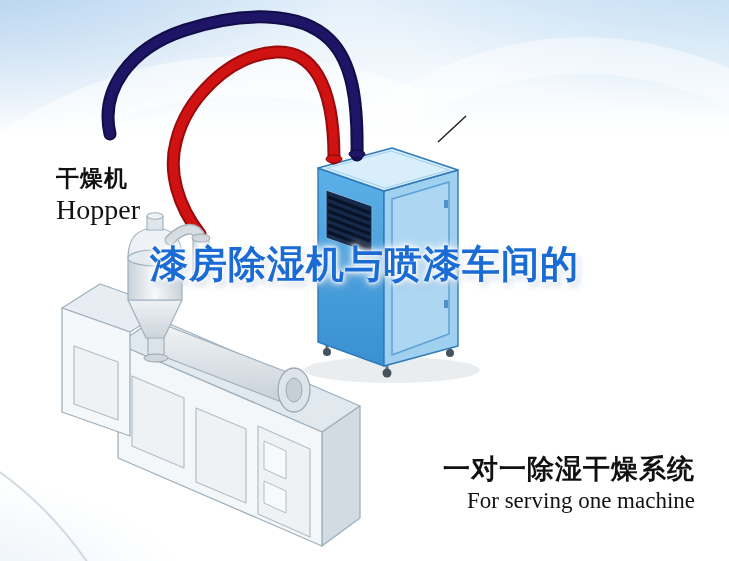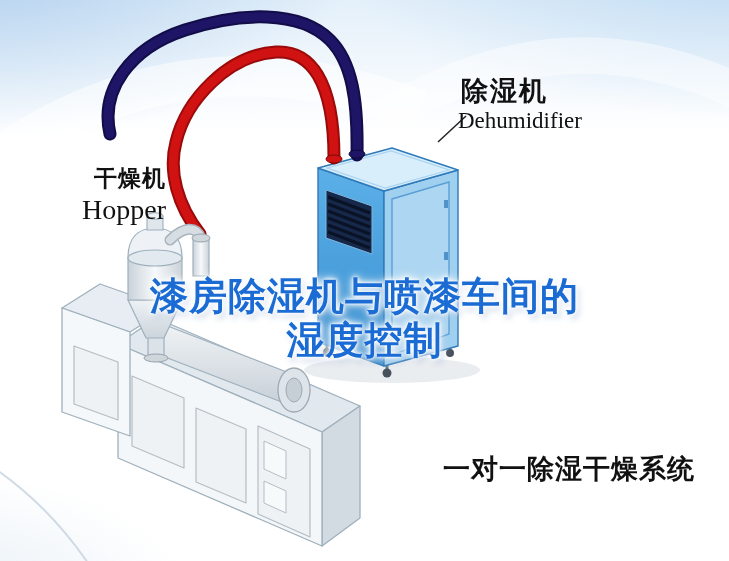--- a/index.html
+++ b/index.html
@@ -15,30 +15,29 @@
       radial-gradient(ellipse 420px 220px at -8% 108%, rgba(170,200,225,0.30), rgba(170,200,225,0) 60%),
       #ffffff;
   }
   svg.scene{position:absolute;left:0;top:0;}
   .lbl{position:absolute;color:#111;line-height:1.08;}
   .lbl .cn{font-weight:700;display:block;}
   .lbl .en{font-family:"Liberation Serif","DejaVu Serif",serif;font-weight:400;display:block;margin-top:4px;}
   .lbl-dehum{left:458px;top:76px;width:170px;text-align:left;}
   .lbl-dehum .cn{font-size:27px;margin-left:3px;letter-spacing:2px;}
   .lbl-dehum .en{font-size:23px;}
-  .lbl-hopper{left:56px;top:166px;width:110px;text-align:right;}
+  .lbl-hopper{left:56px;top:166px;width:110px;text-align:left;}
   .lbl-hopper .cn{font-size:23px;letter-spacing:1px;}
   .lbl-hopper .en{font-size:28px;}
   .title{
     position:absolute;left:0;top:242px;width:729px;text-align:center;
     font-size:38px;font-weight:700;color:#1a6bd4;line-height:1.16;letter-spacing:1px;
     text-shadow:
       0 0 2px #fff, 0 0 4px #fff, 0 0 7px #fff, 0 0 12px rgba(255,255,255,0.95),
       3px 4px 6px rgba(110,145,195,0.45);
-    margin-top: 32px;
   }
   .title span{display:block;}
   .lbl-system{left:395px;top:454px;width:300px;text-align:right;}
   .lbl-system .cn{font-size:27px;letter-spacing:1px;}
   .lbl-system .en{font-size:23px;margin-top:6px;}
 </style>
 </head>
 <body>
 
 <div class="stage">
@@ -144,32 +143,28 @@
 
       <path d="M 170 240 C 184 226 196 226 201 238" fill="none" stroke="#a9b3bc" stroke-width="11" stroke-linecap="round"></path>
       <path d="M 170 240 C 184 226 196 226 201 238" fill="none" stroke="#d6dde3" stroke-width="8" stroke-linecap="round"></path>
       <polygon points="193,238 209,238 209,276 193,276" fill="url(#gCyl)" stroke="#9fb0bd" stroke-width="1.2"></polygon>
       <ellipse cx="201" cy="238" rx="9" ry="4" fill="#cfd6dc" stroke="#98a2ab" stroke-width="1"></ellipse>
     </g>
 
     <line x1="466" y1="116" x2="438" y2="142" stroke="#222222" stroke-width="1.5"></line>
   </svg>
 
-  <div class="lbl lbl-dehum">
-    <span class="cn">除湿机</span>
-    <span class="en">Dehumidifier</span>
-  </div>
 
   <div class="lbl lbl-hopper">
     <span class="cn">干燥机</span>
     <span class="en">Hopper</span>
   </div>
 
   <div class="title">
     <span>漆房除湿机与喷漆车间的</span>
-    <span>湿度控制</span>
   </div>
 
   <div class="lbl lbl-system">
     <span class="cn">一对一除湿干燥系统</span>
+    <span class="en">For serving one machine</span>
   </div>
 
 </div>
 
 </body></html>

